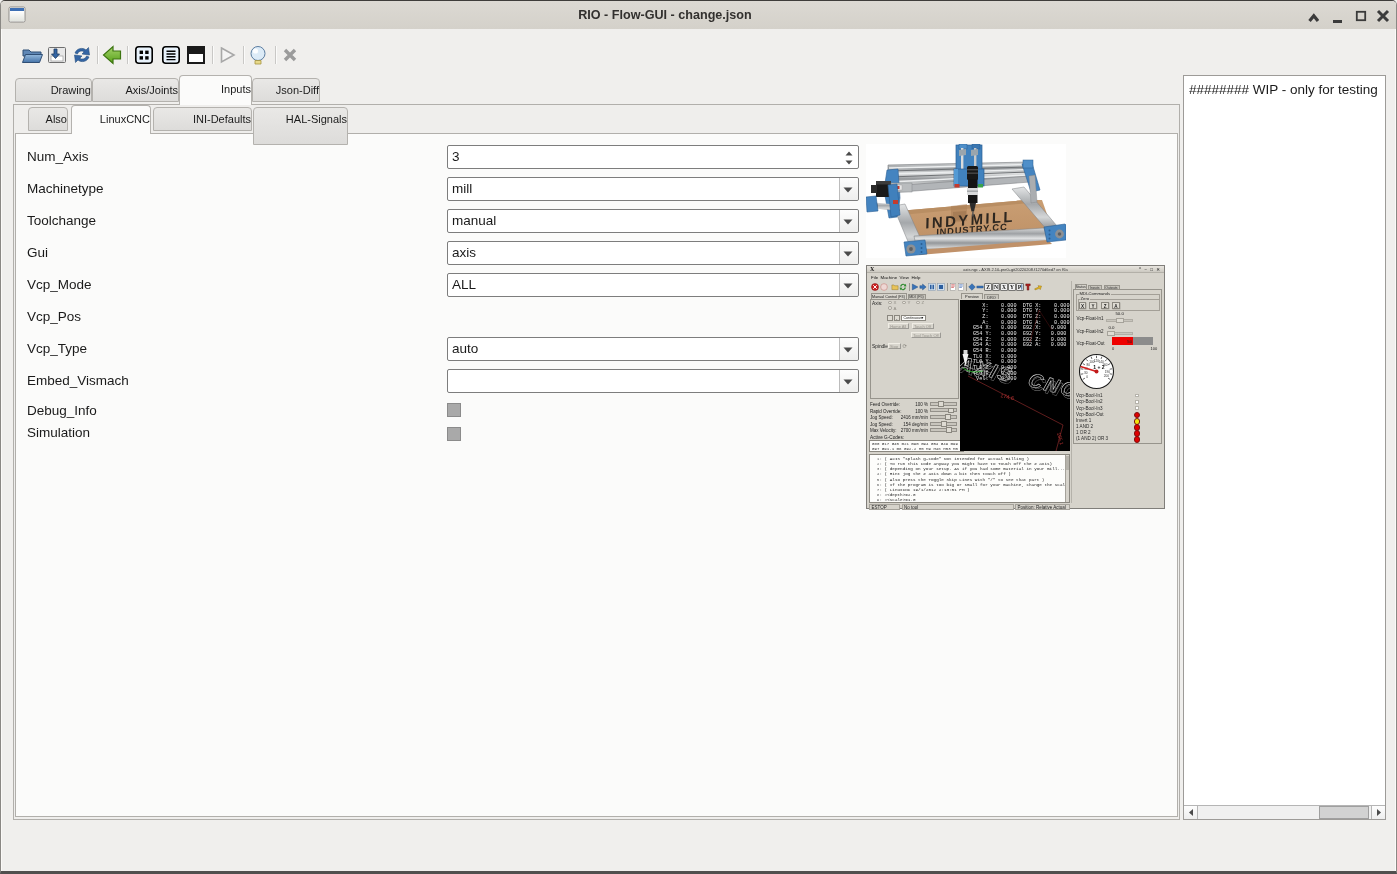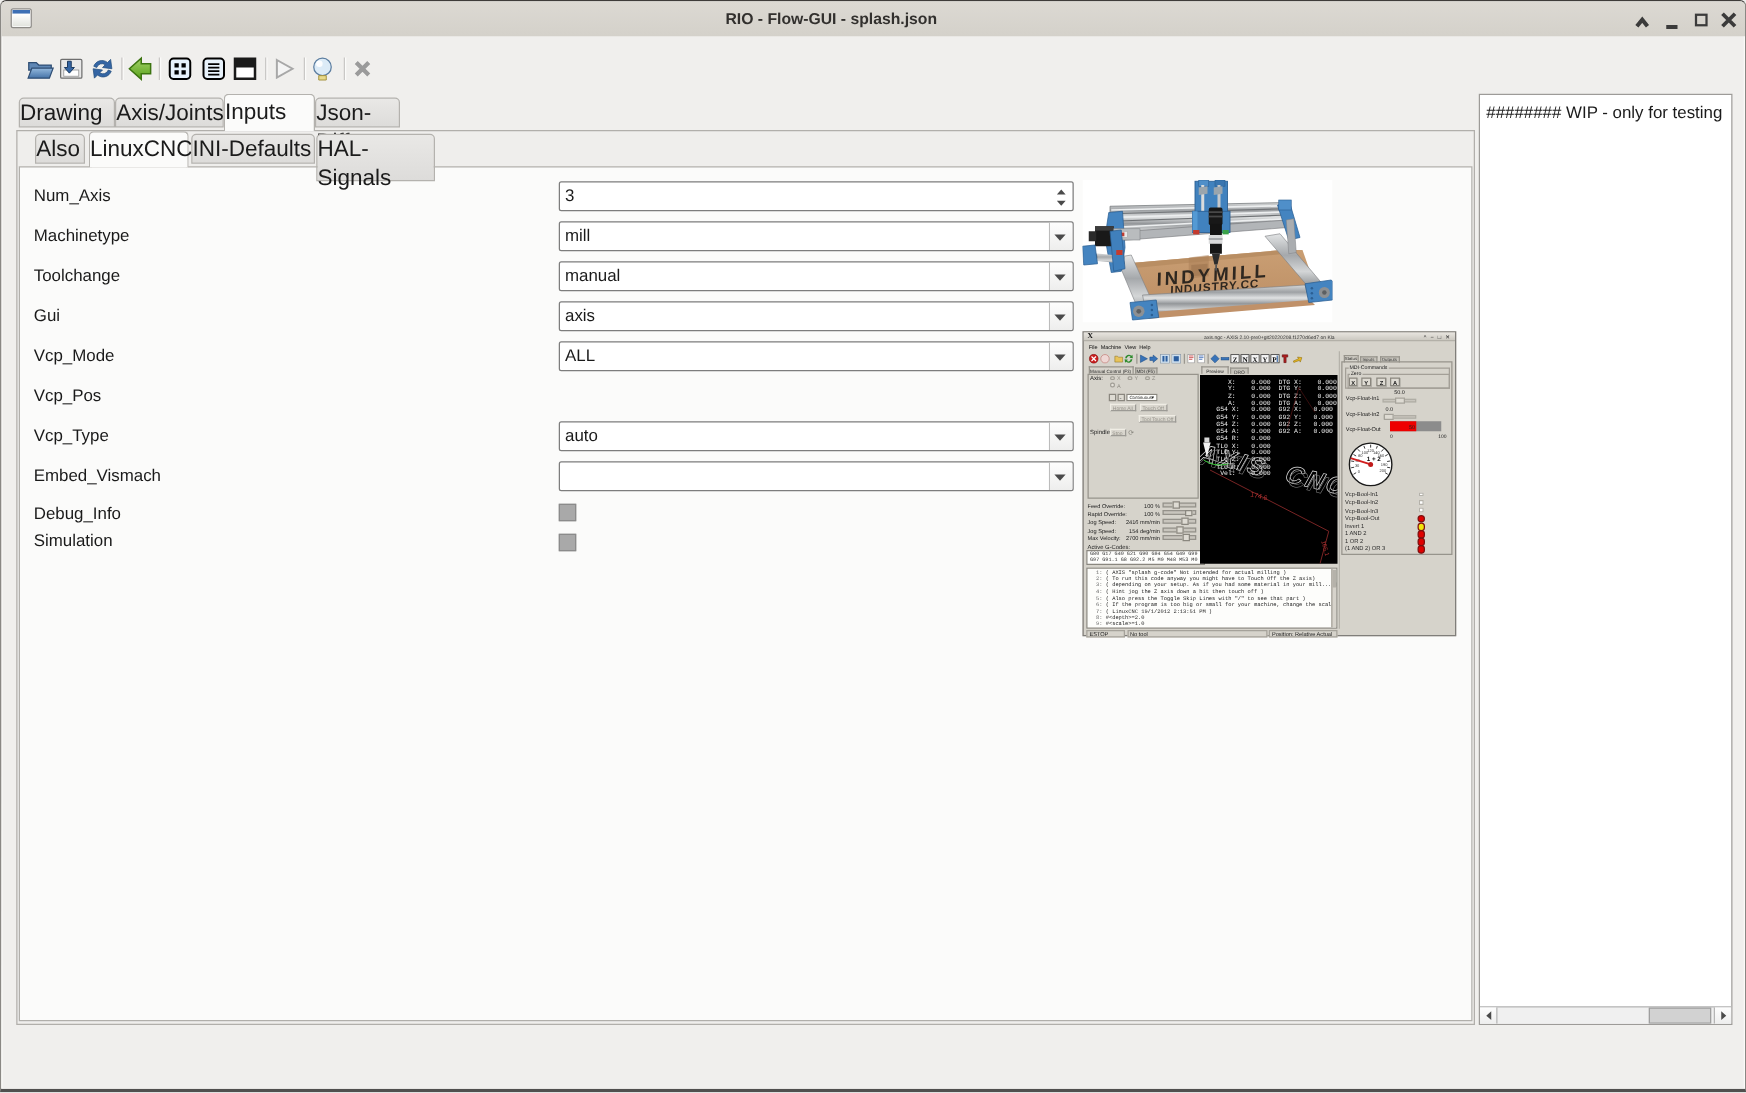--- a/index.html
+++ b/index.html
@@ -3,21 +3,21 @@
 <style>
 *{margin:0;padding:0;box-sizing:border-box}
 html,body{width:1397px;height:874px;overflow:hidden}
 body{font-family:"Liberation Sans",sans-serif;background:#f0efed;position:relative;color:#1b1b1b;font-size:13px}
 .abs{position:absolute}
 .a{position:absolute}
 #win{position:absolute;inset:0;border-top:1px solid #3e3c3a;border-left:1px solid #8a8884;border-right:1px solid #8a8884;border-bottom:3px solid #504f4e;border-radius:5px 5px 0 0;overflow:hidden;background:#f0efed;box-shadow:inset 1px 0 0 #fbfaf8,inset -1px 0 0 #fbfaf8}
 #titlebar{position:absolute;left:0;top:0;width:100%;height:28px;background:linear-gradient(#dcd9d3,#d4d1ca)}
 #title{position:absolute;left:26px;top:0;width:1276px;height:28px;line-height:28px;text-align:center;font-weight:bold;color:#32302e;font-size:12.6px}
 
-.tab{position:absolute;background:linear-gradient(#e9e8e6,#dddcda);border:1px solid #b4b2ae;border-radius:4px 4px 0 0;text-align:left;font-size:18px;color:#1b1b1b}
+.tab{position:absolute;background:linear-gradient(#e9e8e6,#dddcda);border:1px solid #b4b2ae;border-radius:4px 4px 0 0;text-align:right;font-size:11px;color:#1b1b1b}
 .tab.active{background:#fbfbfa;border-bottom:none}
 .pane{position:absolute;border:1px solid #b1afab}
 
 .lbl{position:absolute;left:26px;height:24px;line-height:24px;font-size:13.5px;color:#1a1a1a}
 .field{position:absolute;left:446px;width:412px;height:24px;background:#fff;border:1px solid #7d7d7d;border-radius:2px;font-size:13.5px;color:#1a1a1a;line-height:22px;padding-left:4px}
 .combo .sep{position:absolute;right:0;top:0;width:19px;height:100%;background:linear-gradient(#fdfdfd,#eeeeed);border-left:1px solid #bcbcbc;border-radius:0 2px 2px 0}
 .combo svg{z-index:2}
 .cb{position:absolute;left:446px;width:14px;height:14px;background:#a9a9a9;border:1px solid #8b8b8b}
 .tbsep{position:absolute;top:45px;width:1px;height:18px;background:#c9c8c6;box-shadow:1px 0 0 #fbfbfa}
 </style></head>
@@ -28,21 +28,21 @@
       <rect x="1" y="1" width="16" height="15" rx="1.5" fill="#fdfdfd" stroke="#8e8c88"></rect>
       <rect x="2" y="2" width="14" height="3" fill="#3d6fb4"></rect>
       <rect x="2" y="5" width="14" height="10" fill="url(#wg)"></rect>
       <defs>
           <linearGradient id="wg" x1="0" y1="0" x2="0" y2="1">
             <stop offset="0" stop-color="#ffffff"></stop>
             <stop offset="1" stop-color="#e2e4de"></stop>
           </linearGradient>
         </defs>
     </svg>
-    <div id="title">RIO - Flow-GUI - splash.json</div>
+    <div id="title">RIO - Flow-GUI - change.json</div>
     <svg class="abs" style="left:1300px;top:4px" width="92" height="22" viewBox="0 0 92 22">
       <g stroke="#3b3b3b" fill="none">
         <path d="M8.5 16 L12.8 10.8 L17 16" stroke-width="3.2"></path>
         <path d="M32 16.5 H41" stroke-width="3.2"></path>
         <rect x="55.8" y="6.8" width="8.4" height="8.4" stroke-width="1.8"></rect>
         <path d="M77 6 L87 16 M87 6 L77 16" stroke-width="3"></path>
       </g>
     </svg>
   </div>
 

